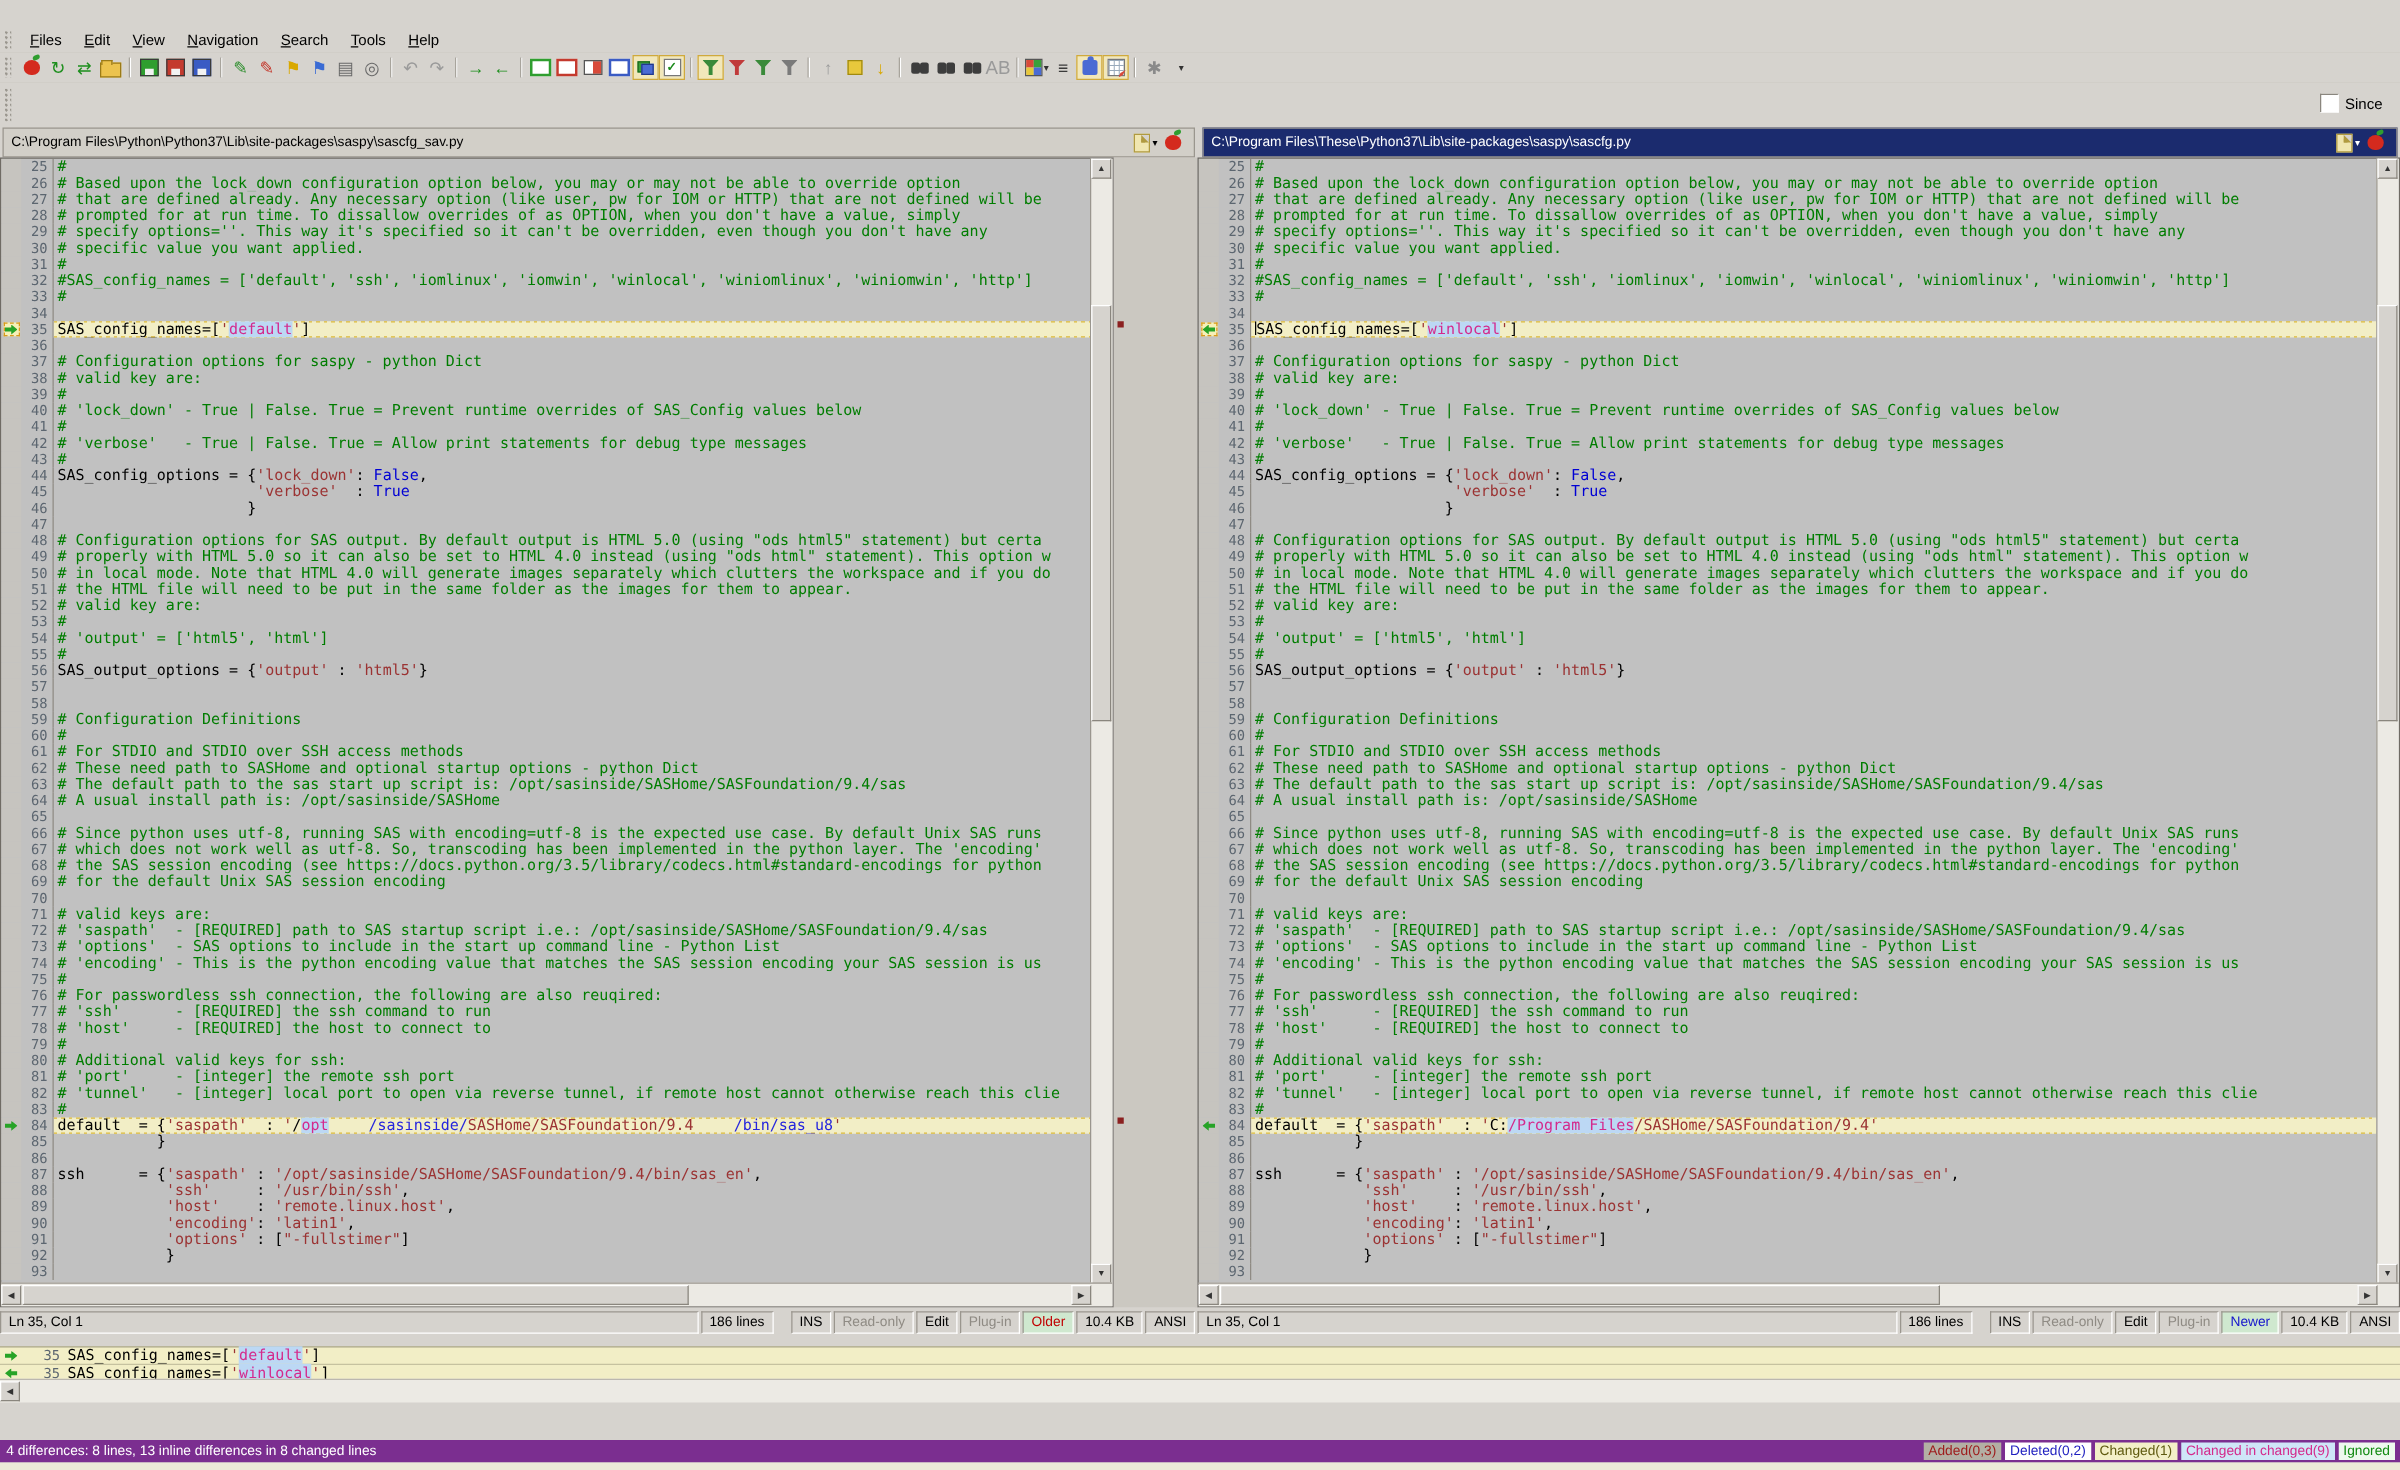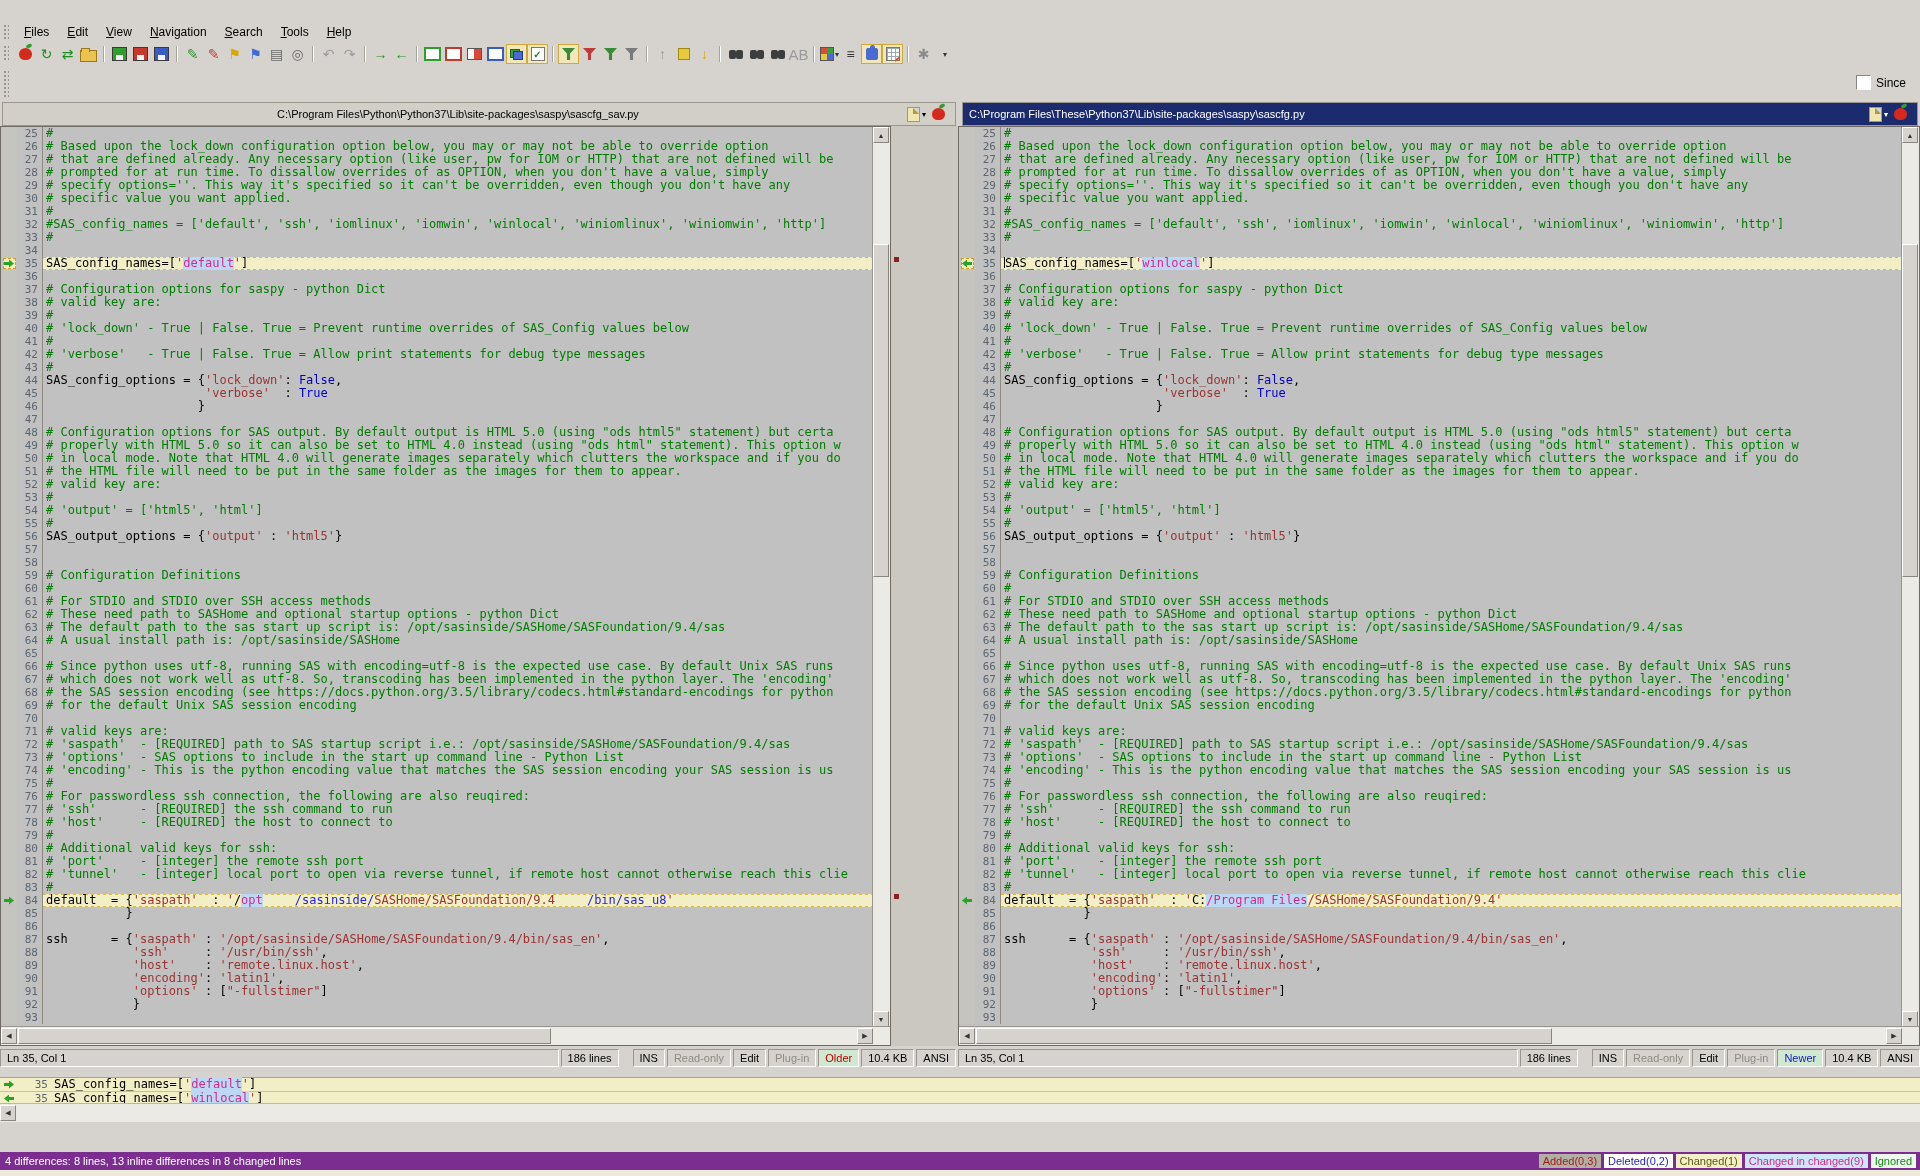--- a/index.html
+++ b/index.html
@@ -70,21 +70,21 @@
              border:1px solid;border-color:#8a867e #fff #fff #8a867e;display:flex;align-items:center;box-sizing:border-box;}
   #diffcombo .dtxt{margin-left:5px;font-size:12px;white-space:nowrap;}
   #diffcombo .dbtn{margin-left:auto;width:18px;height:18px;background:#d6d3ce;border:1px solid;
                    border-color:#fff #8a867e #8a867e #fff;display:flex;align-items:center;justify-content:center;
                    font-size:8px;color:#222;}
   #skipwrap{position:absolute;left:1856px;top:9px;display:flex;align-items:center;gap:5px;}
   #skipbox{width:13px;height:13px;background:#fff;border:1px solid;border-color:#8a867e #fff #fff #8a867e;}
   
   .fhdr{position:absolute;top:102px;height:24px;display:flex;align-items:center;font-size:11px;
         border:1px solid #9a968e;box-sizing:border-box;}
-  #fhdr-left{left:2px;width:954px;background:#d2cfc8;color:#000;text-align:center;}
+  #fhdr-left{left:2px;width:954px;background:#d2cfc8;color:#000;}
   #fhdr-right{left:962px;width:956px;background:#1b2b6e;color:#fff;}
   .fhdr .fpath{margin-left:6px;white-space:nowrap;overflow:hidden;flex:1;}
   .hdricons{display:flex;align-items:center;margin-right:6px;gap:2px;}
   .docicon{width:11px;height:13px;background:#f0e6b0;border:1px solid #b09a40;position:relative;}
   .docicon::after{content:"";position:absolute;right:0;top:0;border:3px solid;border-color:#d6d3ce #d6d3ce #b09a40 #b09a40;}
   .hdd{font-size:8px;} #fhdr-right .hdd{color:#fff;}
   
   .pane{position:absolute;top:126px;height:920px;background:#c1c1c1;border:1px solid #6f6b64;box-sizing:border-box;}
   #pane-left{left:0;width:891px;} #pane-right{left:958px;width:962px;}
   .rows{position:absolute;left:0;top:0;bottom:18px;overflow:hidden;right:17px;}

